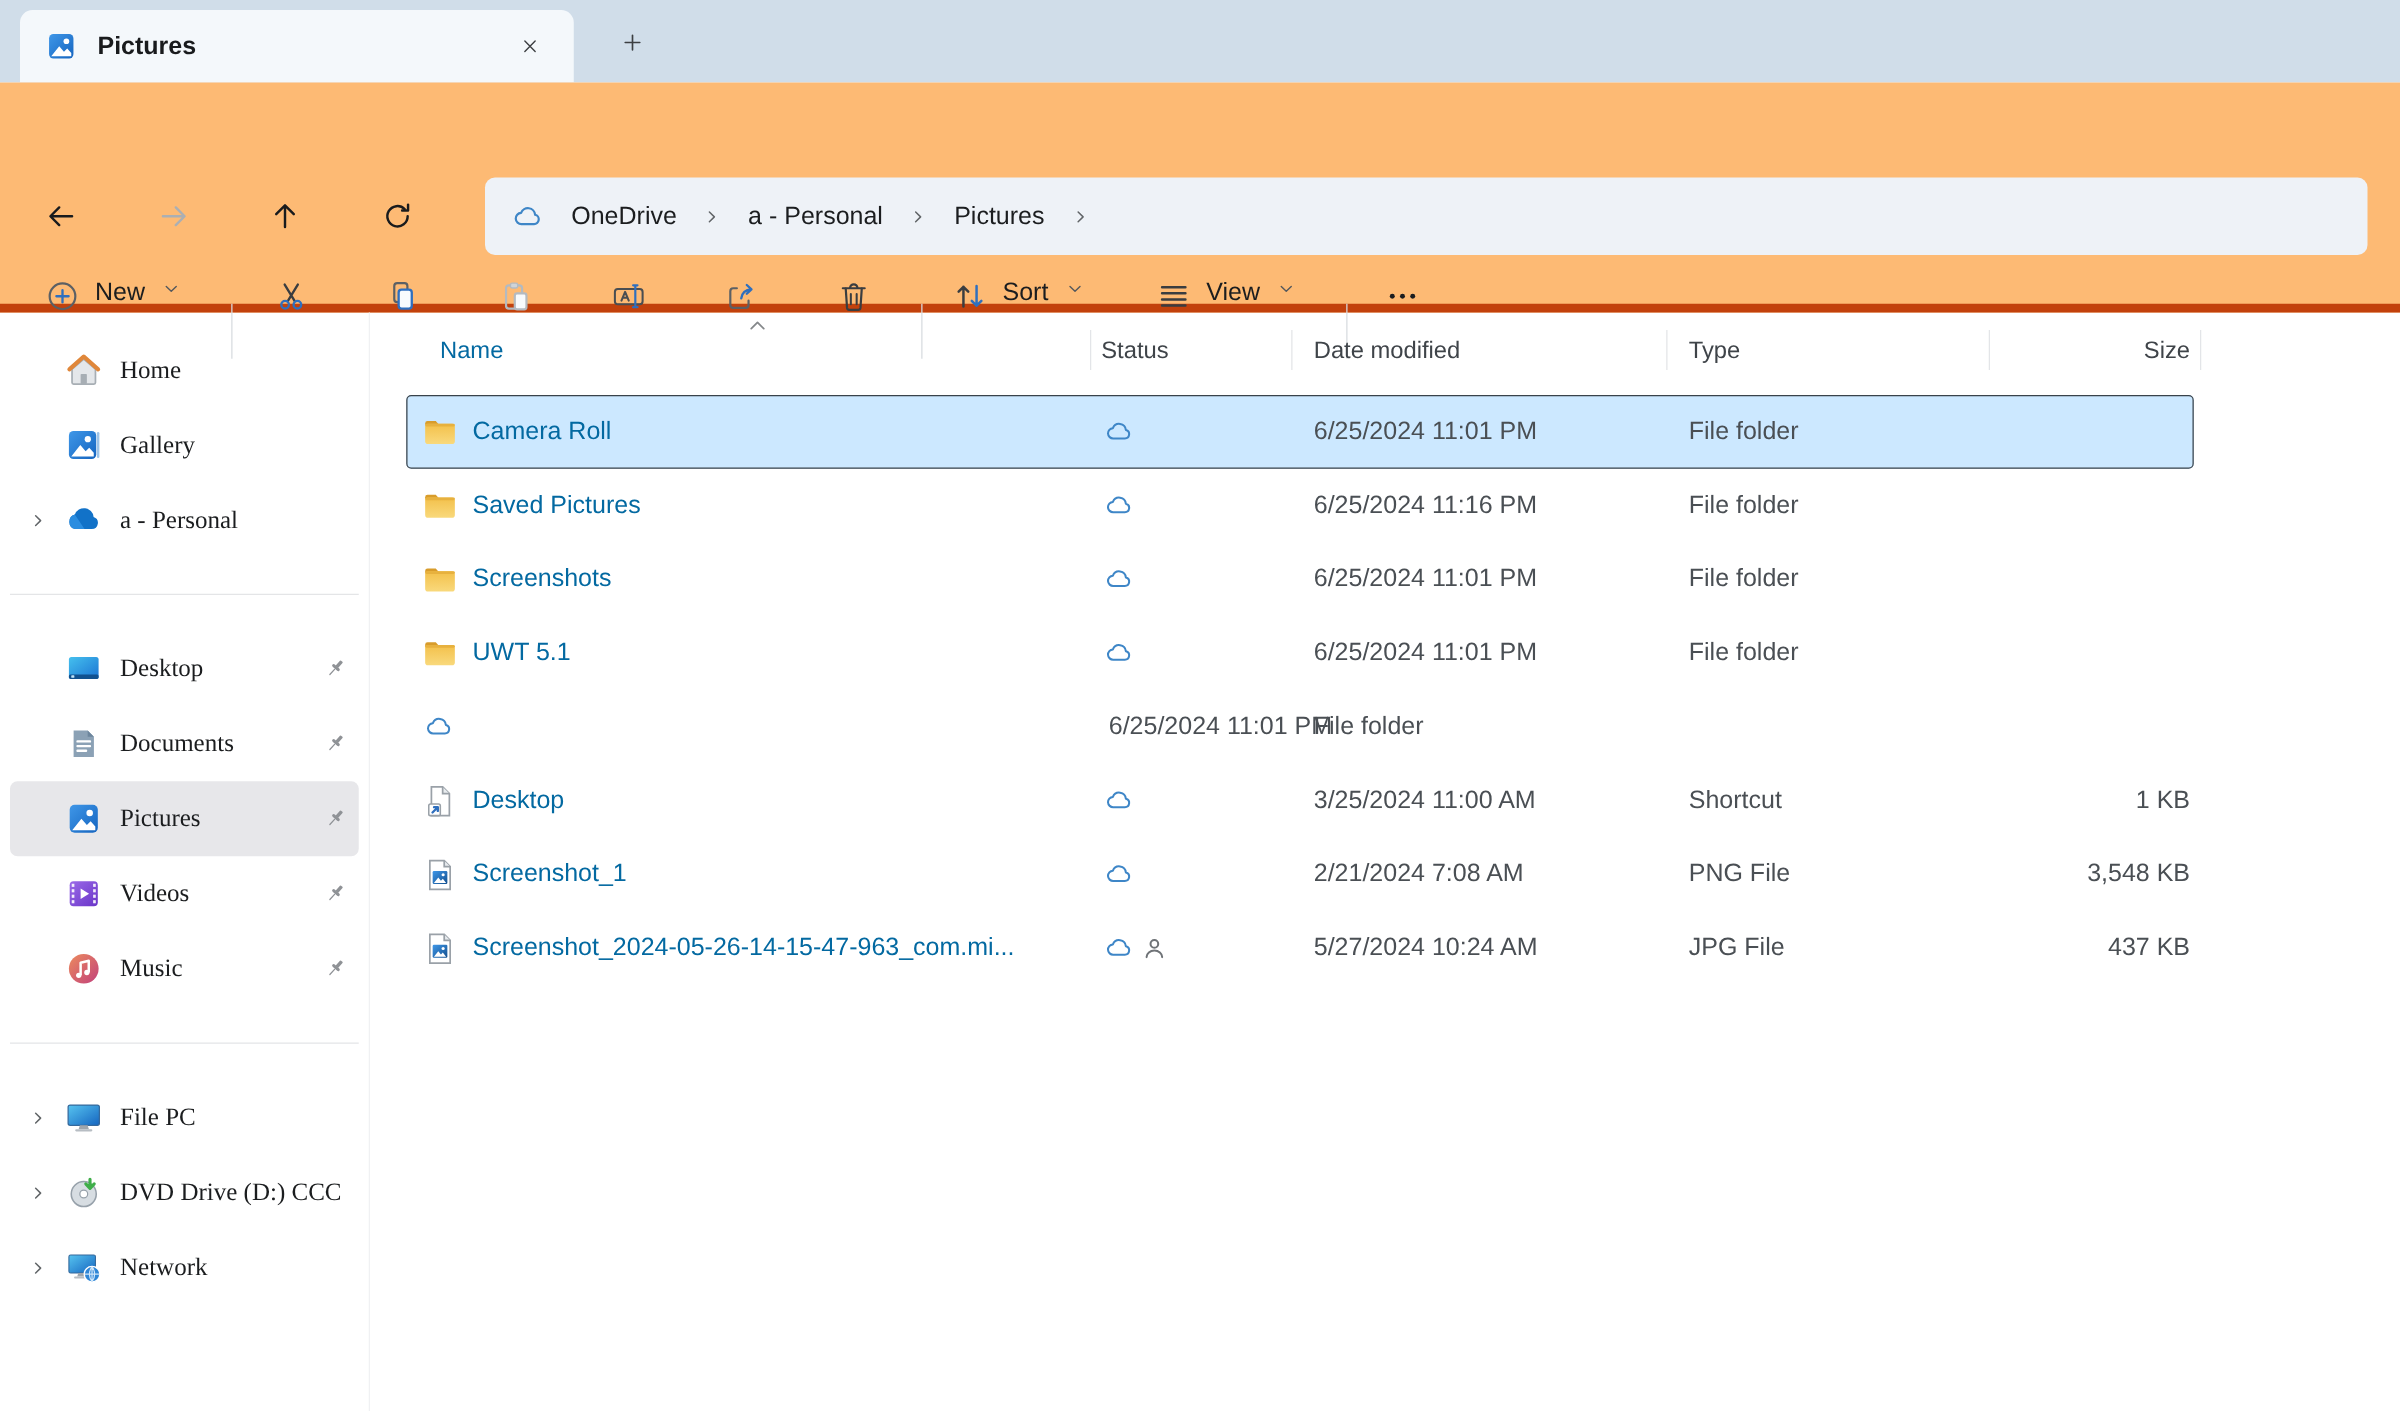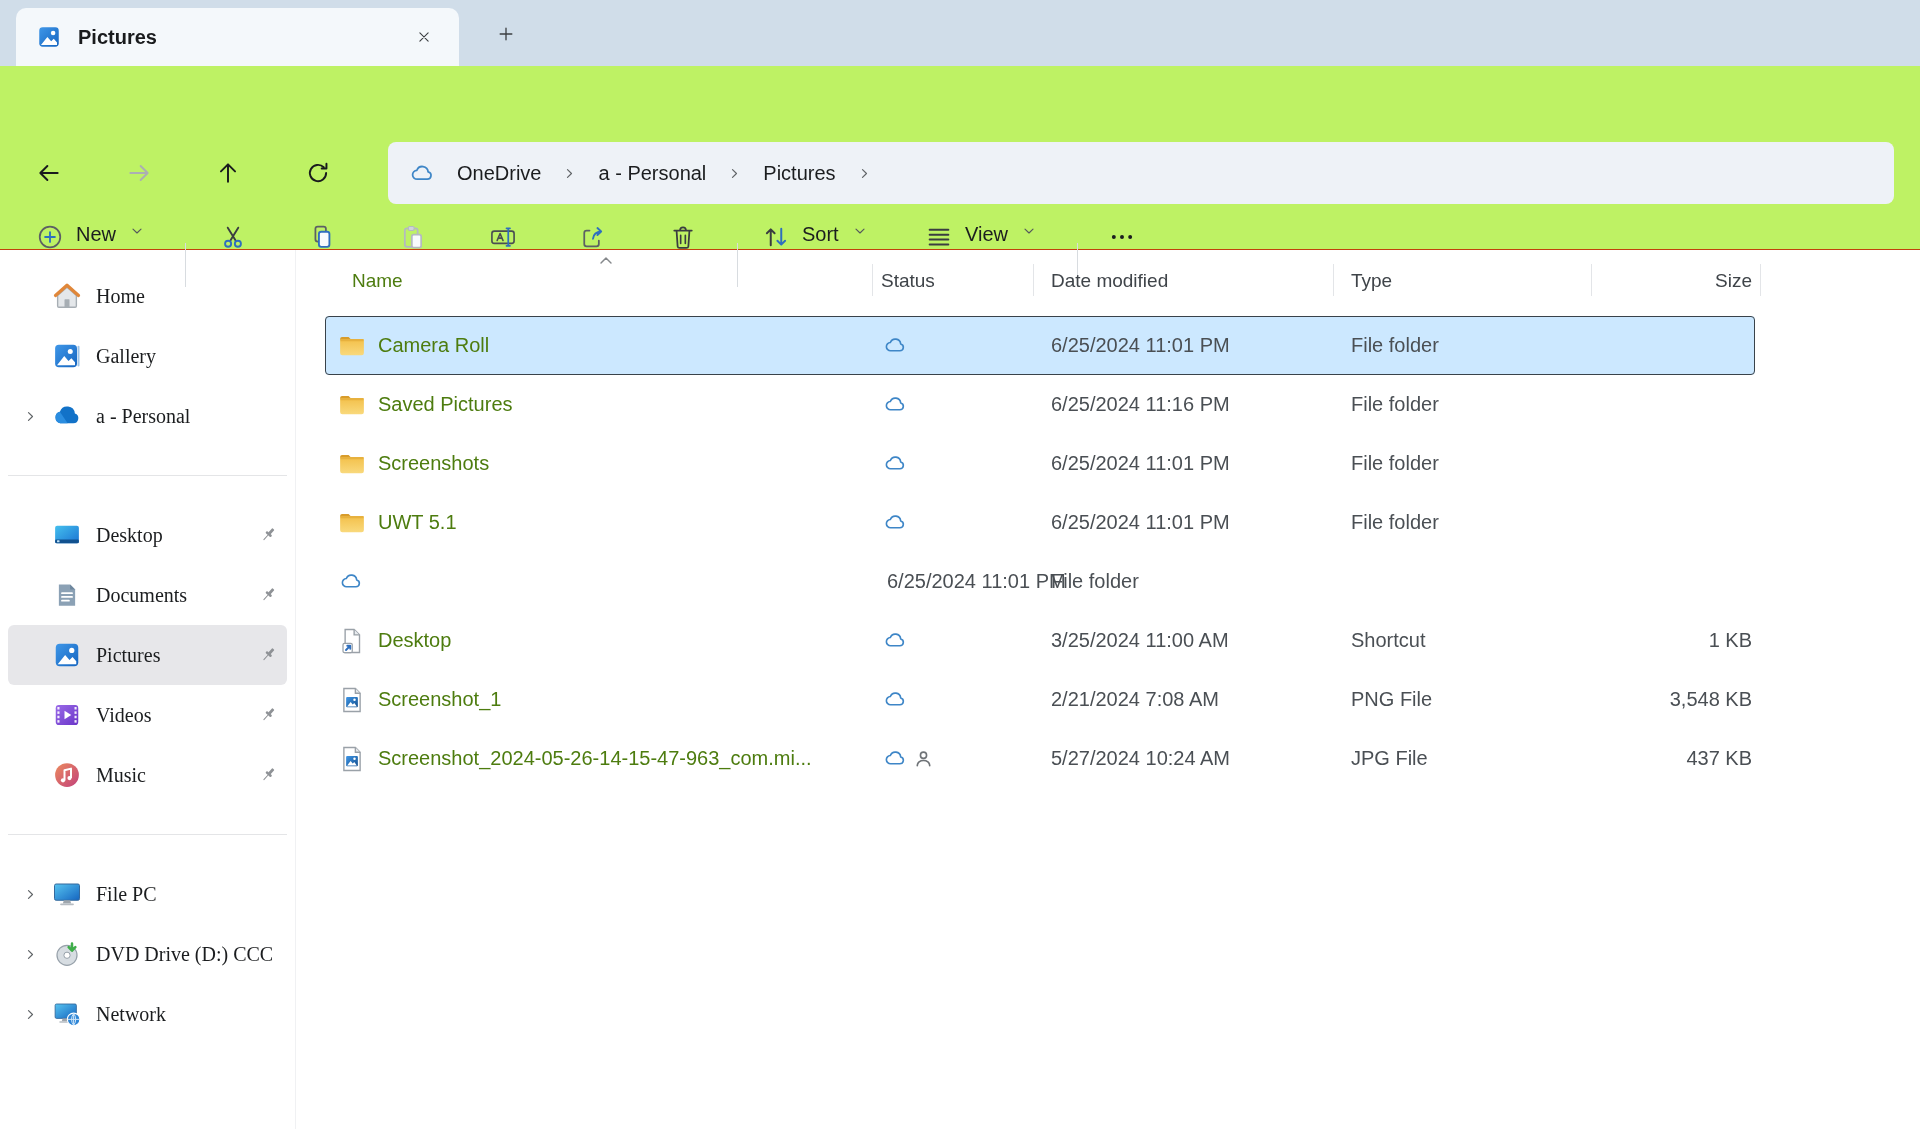--- a/index.html
+++ b/index.html
@@ -13,22 +13,22 @@
   .tab-icon{width:26px;height:26px;flex:0 0 26px;}
   .tab-label{margin-left:16px;font-size:20px;font-weight:700;color:#191b1d;}
   .tab-close{position:absolute;right:22px;top:16px;width:26px;height:26px;border-radius:5px;
              display:flex;align-items:center;justify-content:center;}
   .tab-close svg{width:18px;height:18px;}
   .newtab{position:absolute;left:492px;top:20px;width:28px;height:28px;border-radius:5px;
           display:flex;align-items:center;justify-content:center;}
   .newtab svg{width:20px;height:20px;}
 
   
-  .band{position:absolute;left:0;top:66px;right:0;height:184px;background:#bef264;
-        border-bottom:1px solid #c2410c;box-sizing:border-box;}
+  .band{position:absolute;left:0;top:66px;right:0;height:184px;background:#fdba74;
+        border-bottom:7px solid #c2410c;box-sizing:border-box;}
   .navbtn{position:absolute;top:87px;width:40px;height:40px;border-radius:6px;
           display:flex;align-items:center;justify-content:center;}
   .navbtn svg{width:26px;height:26px;}
   .crumbbar{position:absolute;left:388px;top:76px;width:1506px;height:62px;background:#eef2f7;
             border-radius:8px;display:flex;align-items:center;padding-left:22px;box-sizing:border-box;}
   .crumb-cloud{width:25px;height:25px;margin-right:16px;}
   .crumb{font-size:20px;color:#1b1d1f;padding:4px 6px;border-radius:4px;}
   .crumb-sep{width:17px;height:17px;margin:0 14px;display:flex;align-items:center;}
 
   
@@ -59,21 +59,21 @@
   .fh{padding-left:18px;}
   .fh.c-name{padding-left:27px;}
   .fh.c-status{padding-left:12px;}
   .fh.c-size{padding-left:16px;}
   .sort-caret{position:absolute;left:300px;top:0px;width:20px;height:20px;}
   .hsep{position:absolute;top:14px;width:1px;height:32px;background:#e3e5e8;}
   .rows{position:absolute;left:29px;top:66px;width:1430px;}
   .frow{display:grid;grid-template-columns:544px 164px 300px 258px 164px;height:59px;align-items:center;border-radius:4px;}
   .frow.selected{background:#cce8ff;outline:1px solid #39424a;outline-offset:-1px;}
   .cell{font-size:20px;color:#4a4f54;}
-  .c-name{display:flex;align-items:center;padding-left:12px;color:#4d7c0f;}
+  .c-name{display:flex;align-items:center;padding-left:12px;color:#0369a1;}
   .ficon{width:30px;height:30px;flex:0 0 30px;display:flex;}
   .fname{margin-left:11px;white-space:nowrap;}
   .c-status{display:flex;align-items:center;padding-left:15px;gap:5px;}
   .c-status .st{width:23px;height:23px;display:flex;}
   .c-date,.c-type{padding-left:18px;white-space:nowrap;}
   .c-size{text-align:right;padding-right:3px;}
 </style>
 </head>
 <body>
 

